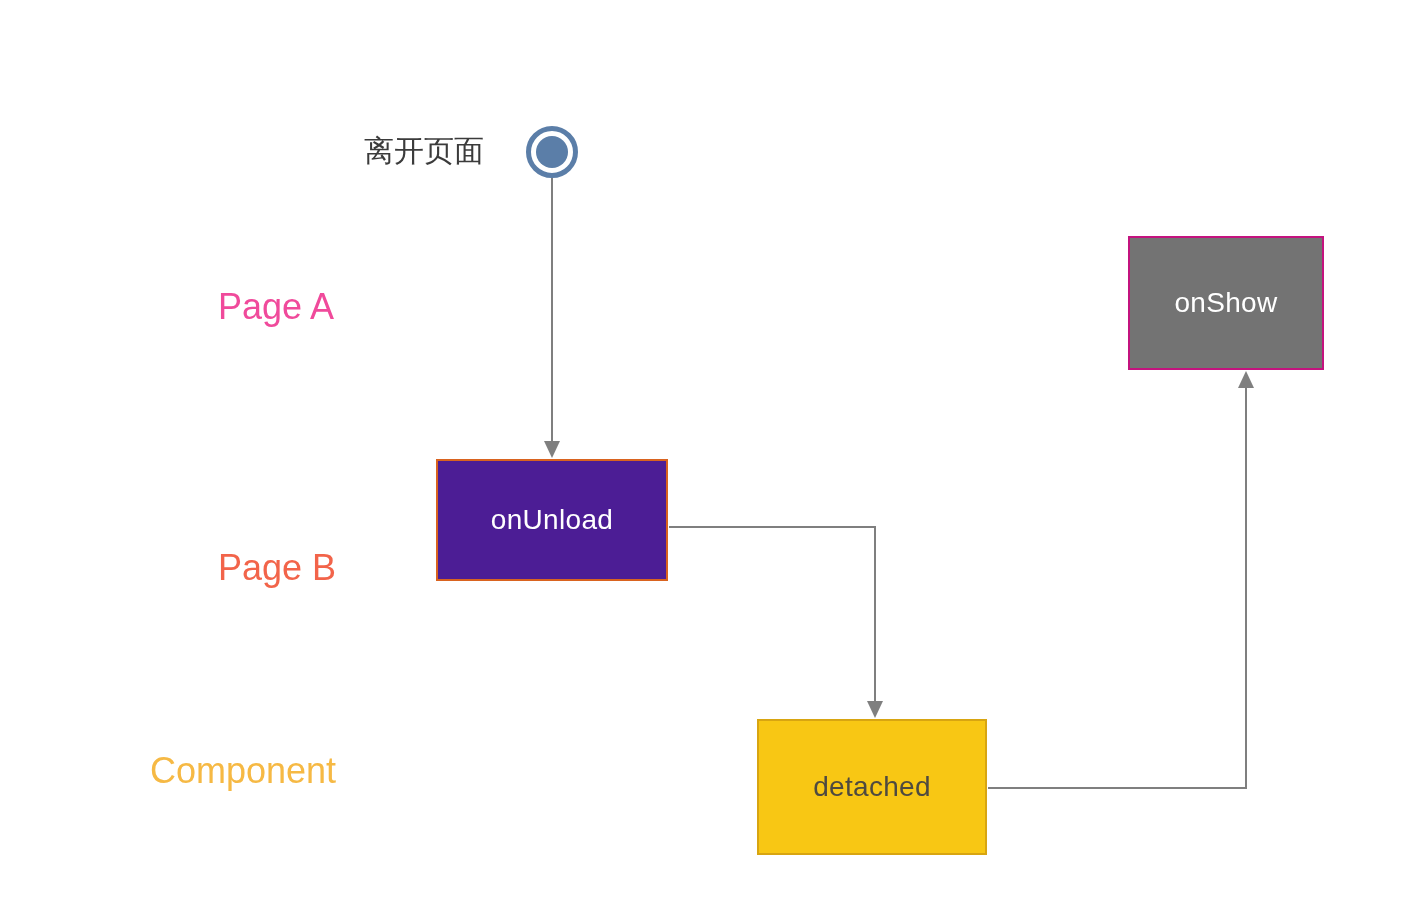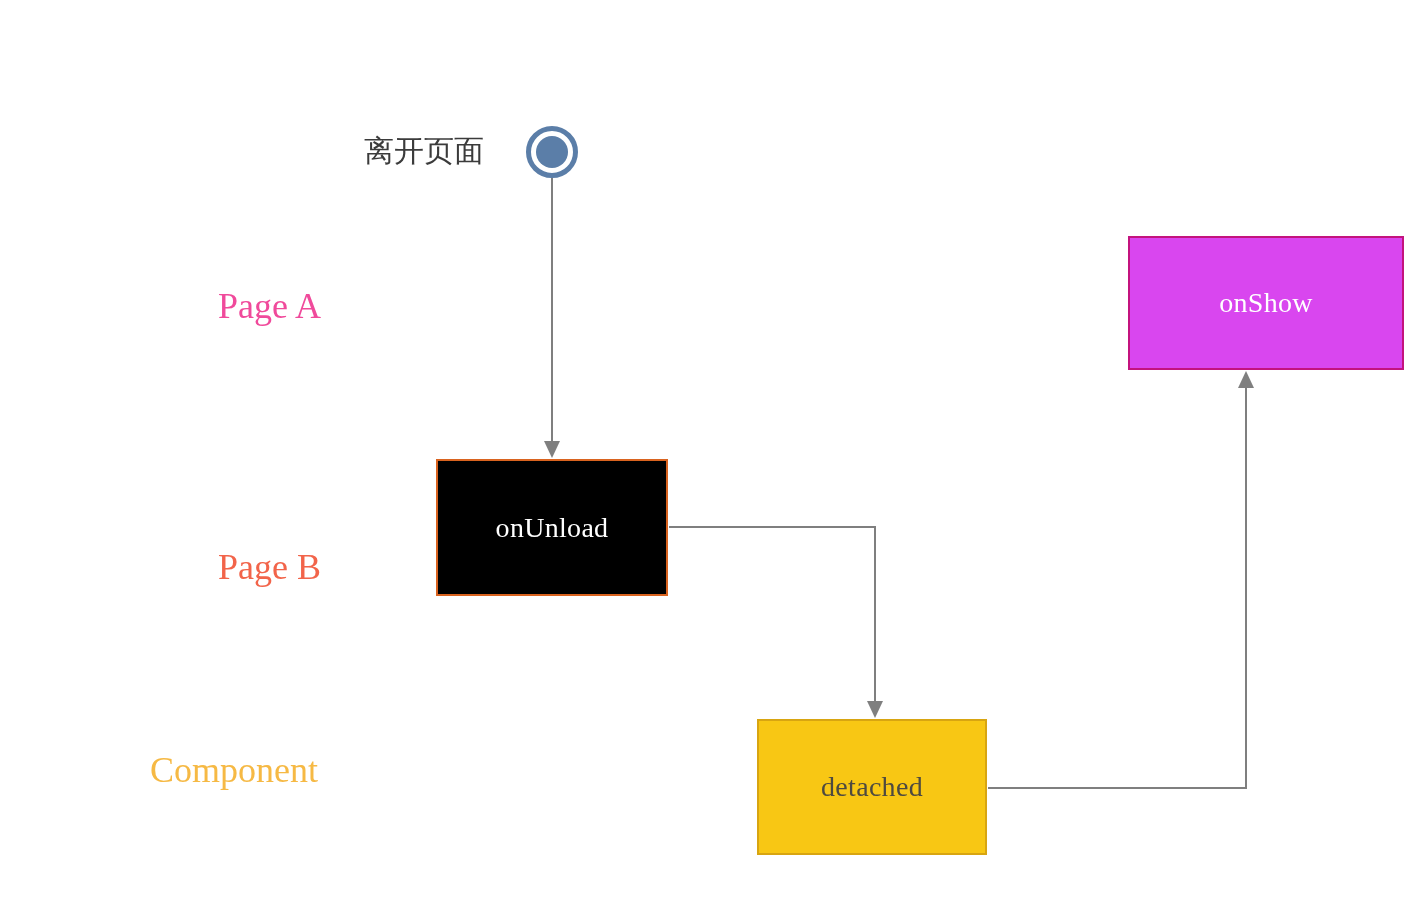--- a/index.html
+++ b/index.html
@@ -1,46 +1,46 @@
 <!DOCTYPE html>
 <html><head>
 <meta charset="utf-8">
 <style>
   html, body { margin: 0; padding: 0; background: #ffffff; }
   .canvas {
     position: relative;
     width: 1417px;
     height: 917px;
     background: #ffffff;
-    font-family: Liberation Serif, serif;
+    font-family: Liberation Sans, sans-serif;
     overflow: hidden;
     border-radius: 23px;
   }
   svg.wires { position: absolute; left: 0; top: 0; width: 1417px; height: 917px; }
   .node {
     position: absolute;
     display: flex;
     align-items: center;
     justify-content: center;
     font-size: 28px;
     border: 2px solid;
     box-sizing: border-box;
     letter-spacing: 0.3px;
   }
   .node-onunload {
-    left: 436px; top: 459px; width: 232px; height: 137px;
-    background: #000000; border-color: #D9631F; color: #ffffff;
+    left: 436px; top: 459px; width: 232px; height: 122px;
+    background: #4c1d95; border-color: #D9631F; color: #ffffff;
   }
   .node-detached {
     left: 757px; top: 719px; width: 230px; height: 136px;
     background: #F8C714; border-color: #D8A511; color: #4E4A40; text-align: right;
   }
   .node-onshow {
-    left: 1128px; top: 236px; width: 276px; height: 134px;
-    background: #d946ef; border-color: #C3137E; color: #ffffff;
+    left: 1128px; top: 236px; width: 196px; height: 134px;
+    background: #737373; border-color: #C3137E; color: #ffffff;
   }
   .lane-label { position: absolute; font-size: 36px; line-height: 1.1; white-space: nowrap; }
   .lane-page-a   { left: 218px; top: 287px; color: #F04A9B; }
   .lane-page-b   { left: 218px; top: 516px; color: #F2644A; margin-top: 32px; }
   .lane-component{ left: 150px; top: 751px; color: #F6B944; text-align: right; }
   .start-label {
     position: absolute; left: 364px; top: 134px;
     font-size: 30px; line-height: 1.1; color: #3B3B3B; white-space: nowrap;
   }
   .start-node {

